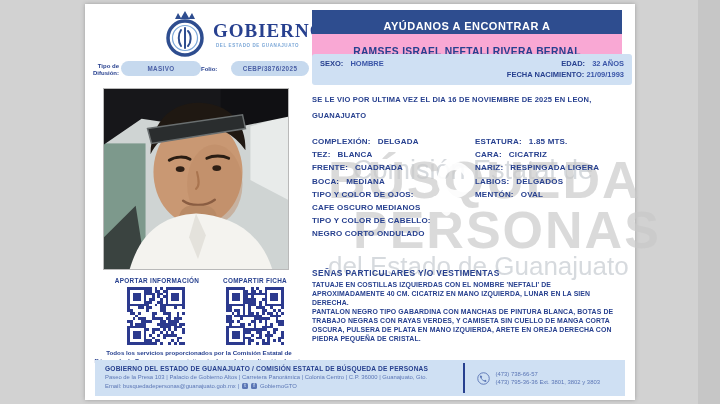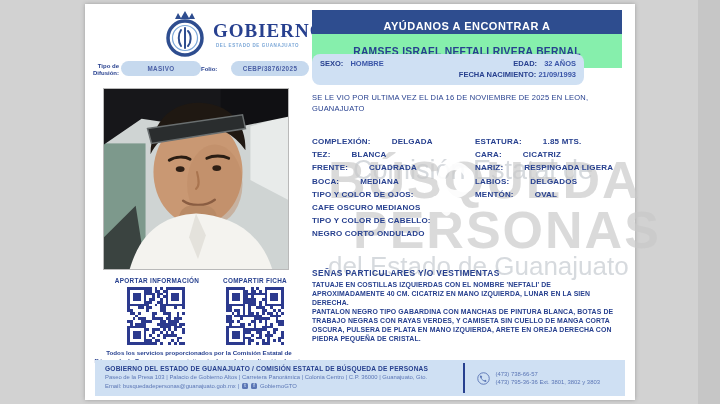--- a/index.html
+++ b/index.html
@@ -37,30 +37,30 @@
 
   
   .wm { position:absolute; color:#c9c9c9; opacity:.68; font-weight:bold; white-space:nowrap; z-index:1; pointer-events:none; }
   .wm1 { left:268px; top:116px; font-size:27px; font-weight:normal; color:#c4c9cf;margin-top:35px; }
   .wm2 { left:243px; top:146px; font-size:52px; letter-spacing:2px; }
   .wm3 { left:268px; top:196px; font-size:52px; letter-spacing:2px; }
   .wm4 { left:243px; top:247px; font-size:26px; font-weight:normal; color:#c4c9cf; }
   .magnifier { position:absolute; left:352px; top:158px; width:36px; height:36px; border:8px solid rgba(255,255,255,.9); border-radius:50%; z-index:2; pointer-events:none; }
   .magnifier::after { content:""; position:absolute; left:-16px; top:32px; width:24px; height:8px; background:rgba(255,255,255,.9); border-radius:4px; transform:rotate(45deg); }
   .banner { position:absolute; left:227px; top:6px; width:310px; height:32px; background:#2e4d8f; color:#ffffff; font-weight:bold; font-size:11px; letter-spacing:.5px; display:flex; align-items:center; justify-content:center; z-index:3; }
-  .name-bar { position:absolute; left:227px; top:30px; width:310px; height:34px; background:#86efac; color:#27408f; font-weight:bold; font-size:10.3px; letter-spacing:.3px; display:flex; align-items:center; justify-content:center; z-index:3; }
-  .info-box { position:absolute; left:227px; top:50px; width:272px; height:31px; background:#cfe0f3; border-radius:8px; padding:4px 8px 0 8px; font-size:7.5px; font-weight:bold; color:#27408f; z-index:3; }
+  .name-bar { position:absolute; left:227px; top:30px; width:310px; height:34px; background:#f9a8d4; color:#27408f; font-weight:bold; font-size:10.3px; letter-spacing:.3px; display:flex; align-items:center; justify-content:center; z-index:3; }
+  .info-box { position:absolute; left:227px; top:50px; width:320px; height:31px; background:#cfe0f3; border-radius:3px; padding:4px 8px 0 8px; font-size:7.5px; font-weight:bold; color:#27408f; z-index:3; }
   .info-row { display:flex; justify-content:space-between; line-height:11px; }
   .info-row .grp span.v { font-weight:bold; color:#3a55a8; margin-left:5px; }
   .info-row2 { display:flex; justify-content:flex-end; line-height:11px; }
-  .last-seen { position:absolute; left:227px; top:88px; width:295px; font-size:7.5px; font-weight:normal; color:#27408f; line-height:11px; letter-spacing:.2px; z-index:3; }
+  .last-seen { position:absolute; left:227px; top:88px; width:295px; font-size:7.5px; font-weight:bold; color:#27408f; line-height:16px; letter-spacing:.2px; z-index:3; }
   .traits-left { position:absolute; left:227px; top:131px; width:160px; z-index:3; }
   .traits-right { position:absolute; left:390px; top:131px; width:150px; z-index:3; }
   .trait-line { font-size:8px; font-weight:bold; color:#27408f; line-height:13.2px; letter-spacing:.2px; white-space:nowrap; }
-  .trait-line .v { margin-left:21px; }
+  .trait-line .v { margin-left:7px; }
   .senas-title { position:absolute; left:227px; top:264px; font-size:8.4px; font-weight:bold; color:#27408f; letter-spacing:.4px; z-index:3; }
   .senas-text { position:absolute; left:227px; top:276px; width:303px; font-size:6.9px; font-weight:bold; color:#27408f; line-height:9px; letter-spacing:.1px; z-index:3; }
 
   
   .footer { position:absolute; left:10px; top:356px; width:530px; height:36px; background:#cfe0f3; display:flex; align-items:stretch; }
   .footer-left { padding:4px 0 0 10px; width:360px; }
   .footer-title { font-size:6.6px; font-weight:bold; color:#27408f; letter-spacing:.2px; line-height:9px; }
   .footer-addr { font-size:5.9px; color:#5b76b5; line-height:8.5px; }
   .footer-email { font-size:5.9px; color:#5b76b5; line-height:8.5px; display:flex; align-items:center; gap:3px; }
   .soc-icon { display:inline-block; width:6px; height:6px; background:#5b76b5; border-radius:1.5px; color:#cfe0f3; font-size:4.5px; font-weight:bold; text-align:center; line-height:6px; }

